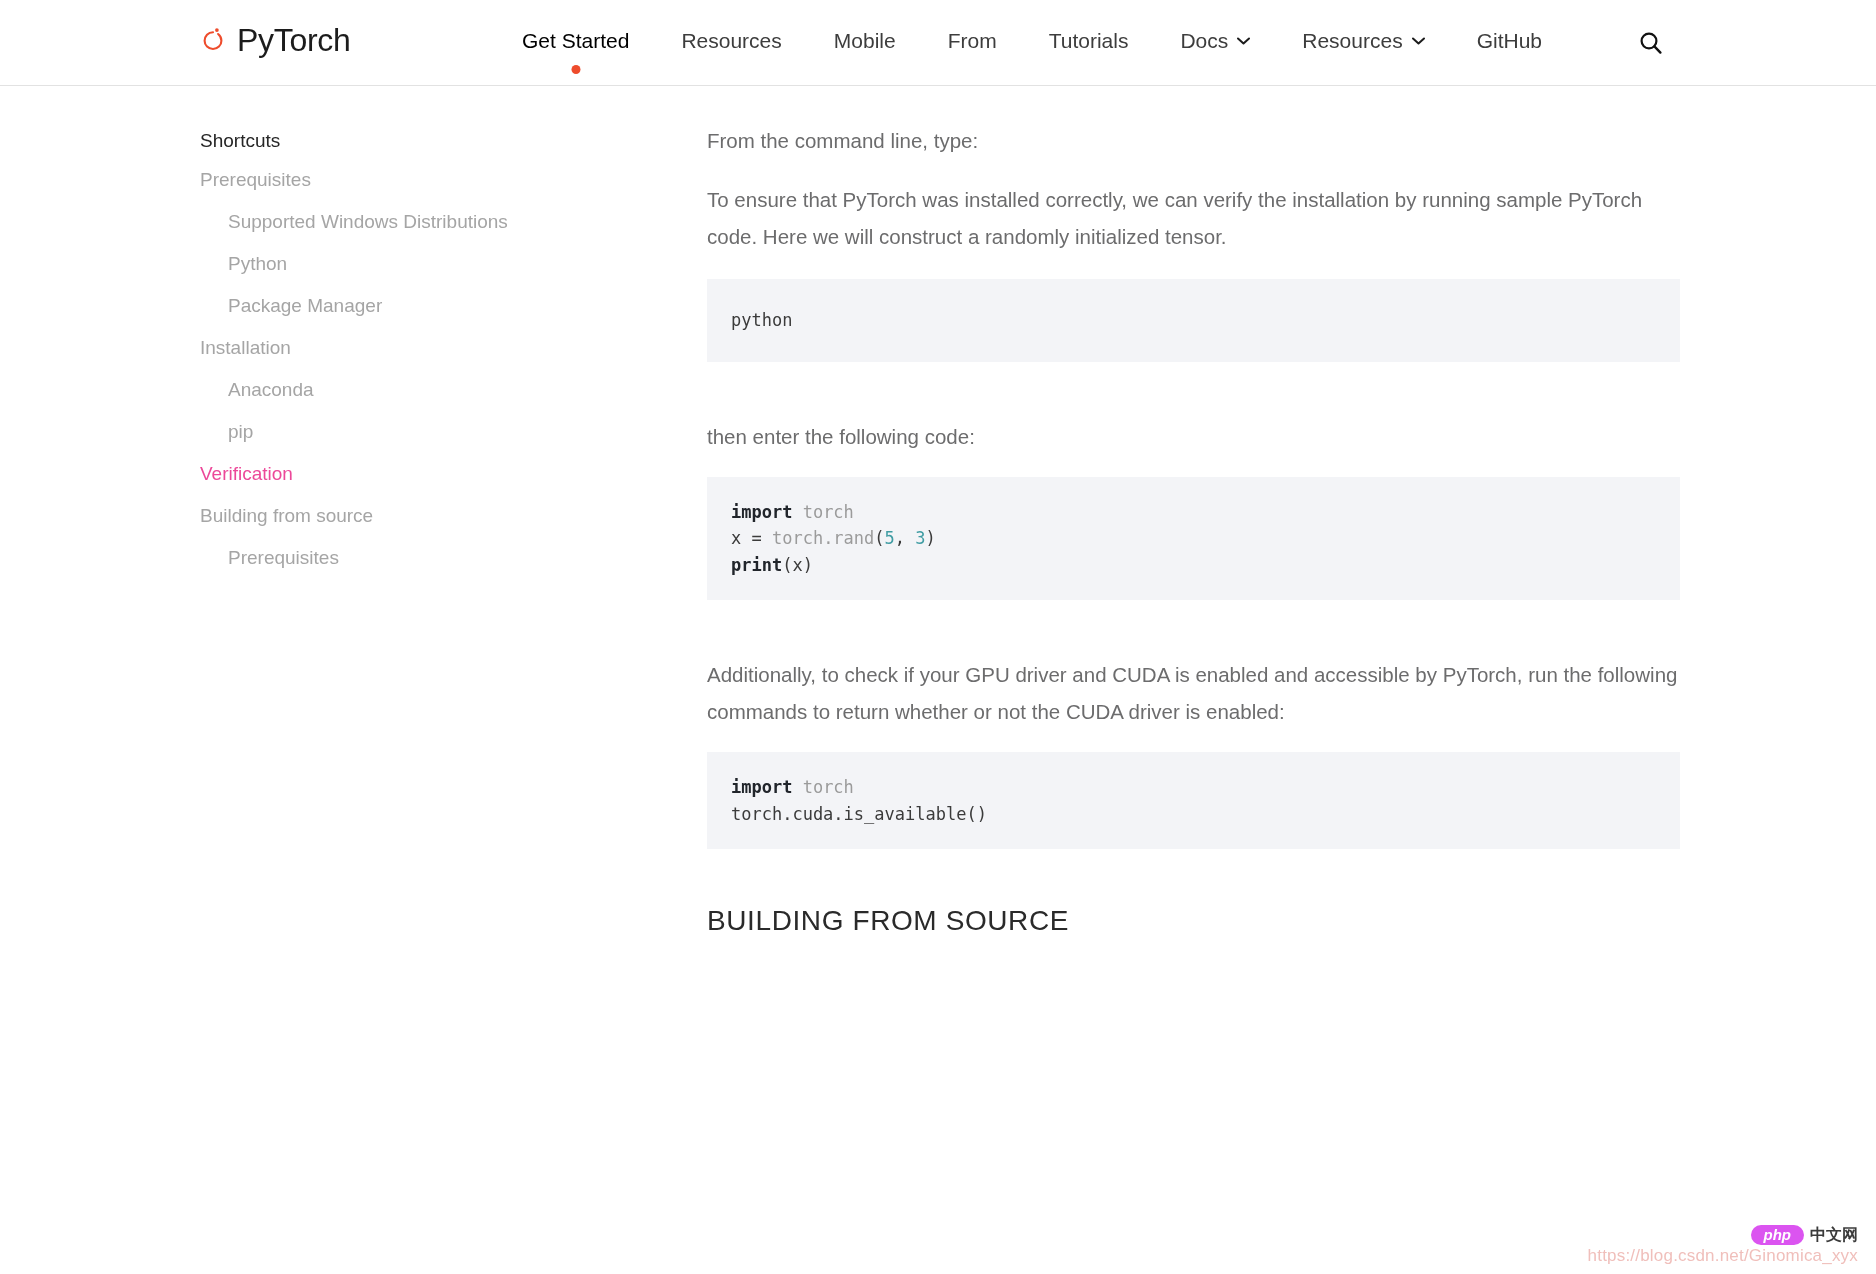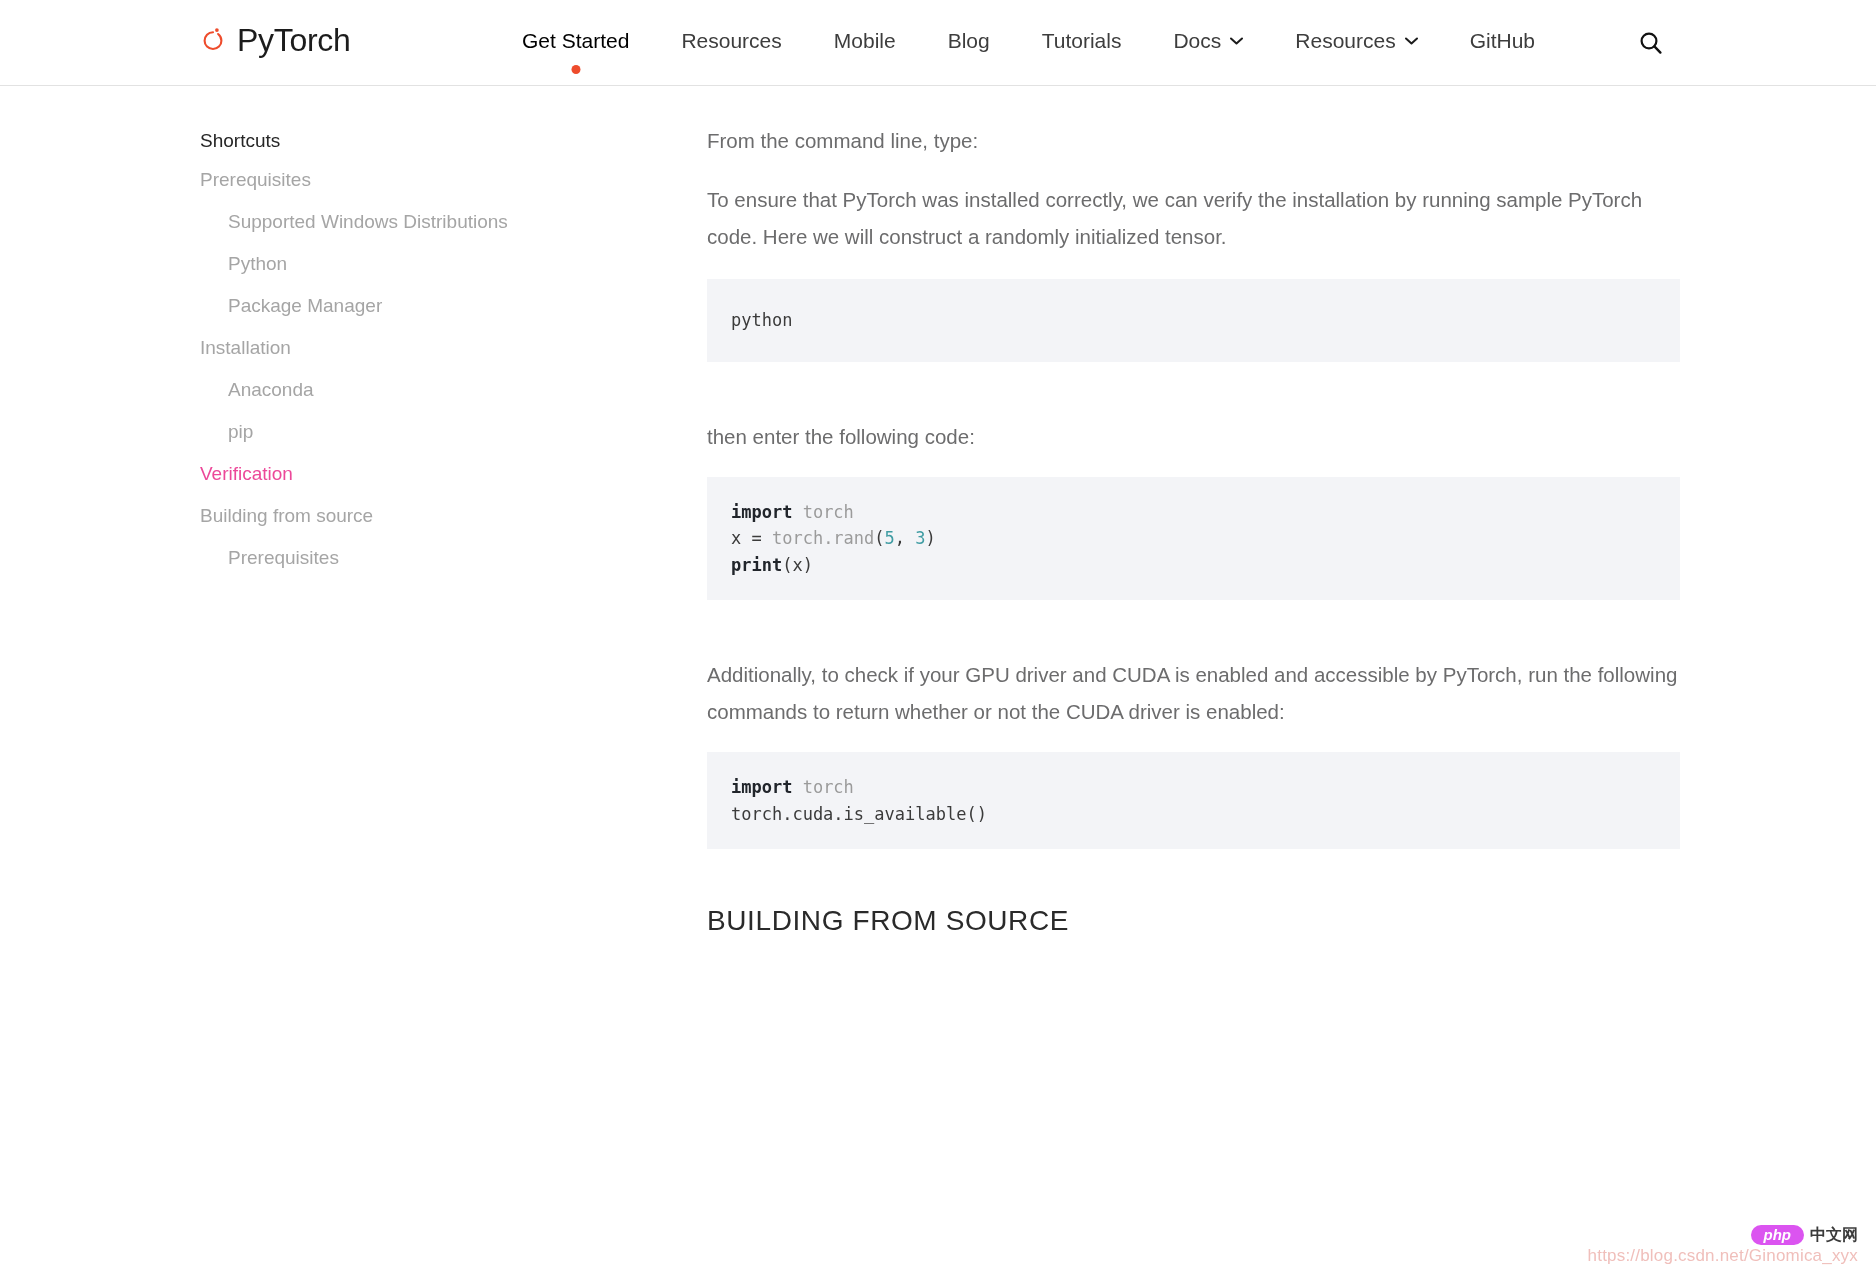--- a/index.html
+++ b/index.html
@@ -224,21 +224,21 @@
       <span>Get Started</span>
       <span class="nav-dot"></span>
     </a>
     <a class="nav-item" href="#">
       <span>Resources</span>
     </a>
     <a class="nav-item" href="#">
       <span>Mobile</span>
     </a>
     <a class="nav-item" href="#">
-      <span>Blog</span>
+      <span>From</span>
     </a>
     <a class="nav-item" href="#">
       <span>Tutorials</span>
     </a>
     <a class="nav-item" href="#">
       <span>Docs</span>
       <span class="caret">
         <svg viewBox="0 0 13 8" width="13" height="8" aria-hidden="true">
           <path d="M1 1.5 L6.5 6.5 L12 1.5" fill="none" stroke="#1c1c1c" stroke-width="2" stroke-linecap="round" stroke-linejoin="round"></path>
         </svg>

